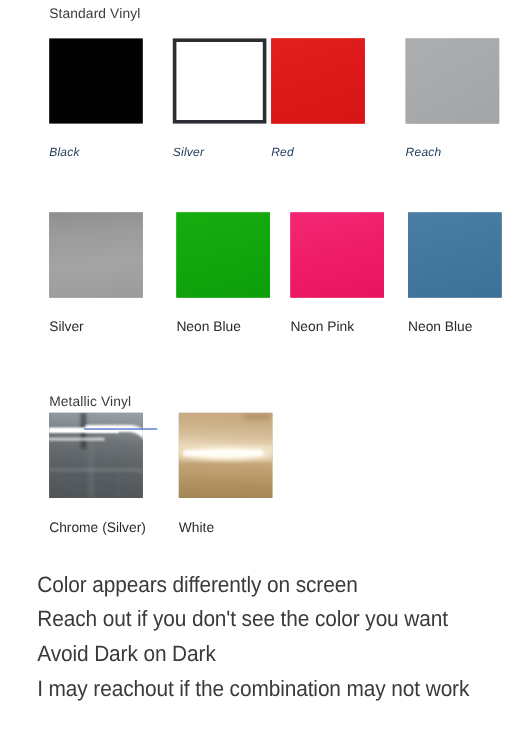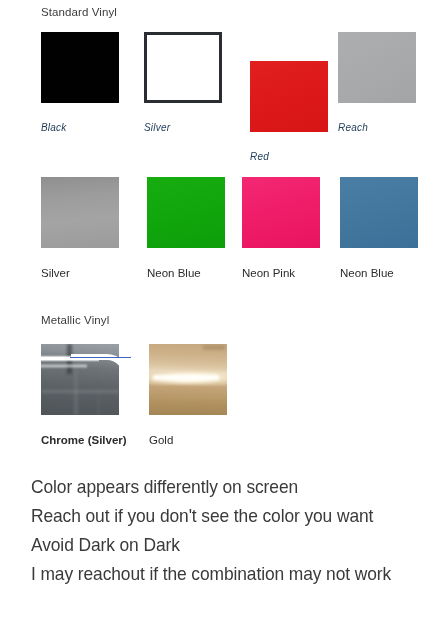--- a/index.html
+++ b/index.html
@@ -20,21 +20,21 @@
   .section-heading {
     position: absolute;
     font-family: "Liberation Sans", sans-serif;
     font-size: 11.5px;
     line-height: 14px;
     color: #3c3c3c;
     letter-spacing: 0.1px;
     white-space: nowrap;
   }
   #heading-standard { left: 41px; top: 5px; }
-  #heading-metallic { left: 41px; top: 313px; }
+  #heading-metallic { left: 41px; top: 328px; }
 
   
   .swatch-row {
     position: absolute;
     left: 0;
     width: 438px;
     height: 0;
   }
   #row-standard { top: 32px; }
   #row-neon     { top: 177px; }
@@ -63,31 +63,31 @@
   .label-italic-navy {
     font-style: italic;
     color: #24405e;
     font-size: 10px;
     letter-spacing: 0.2px;
   }
 
   
   #cell-black  { left: 41px;  }
   #cell-white  { left: 144px; }
-  #cell-red    { left: 250px; margin-top: 29px; }
+  #cell-red    { left: 226px; }
   #cell-grey   { left: 338px; }
 
   
   #cell-silver     { left: 41px;  }
   #cell-neongreen  { left: 147px; }
   #cell-neonpink   { left: 242px; }
   #cell-neonblue   { left: 340px; }
 
   
-  #cell-chrome { left: 41px; font-weight: bold;  }
+  #cell-chrome { left: 41px;  }
   #cell-gold   { left: 149px; }
 
   
   .fill-black {
     background: #010101;
   }
   .fill-white {
     background: #ffffff;
     border: 3px solid #2a2e33;
   }
@@ -343,21 +343,21 @@
     </div>
   </div>
 
   <div class="swatch-cell" id="cell-gold">
     <div class="swatch-box fill-gold">
       <div class="gold-topdark"></div>
       <div class="gold-botshade"></div>
       <div class="gold-flare"></div>
       <div class="gold-flare2"></div>
     </div>
-    <div class="swatch-label">Gold</div>
+    <div class="swatch-label">White</div>
   </div>
 
 </div>
 
 <div id="note-block">
   <div class="note-line">Color appears differently on screen</div>
   <div class="note-line">Reach out if you don't see the color you want</div>
   <div class="note-line">Avoid Dark on Dark</div>
   <div class="note-line">I may reachout if the combination may not work</div>
 </div>

